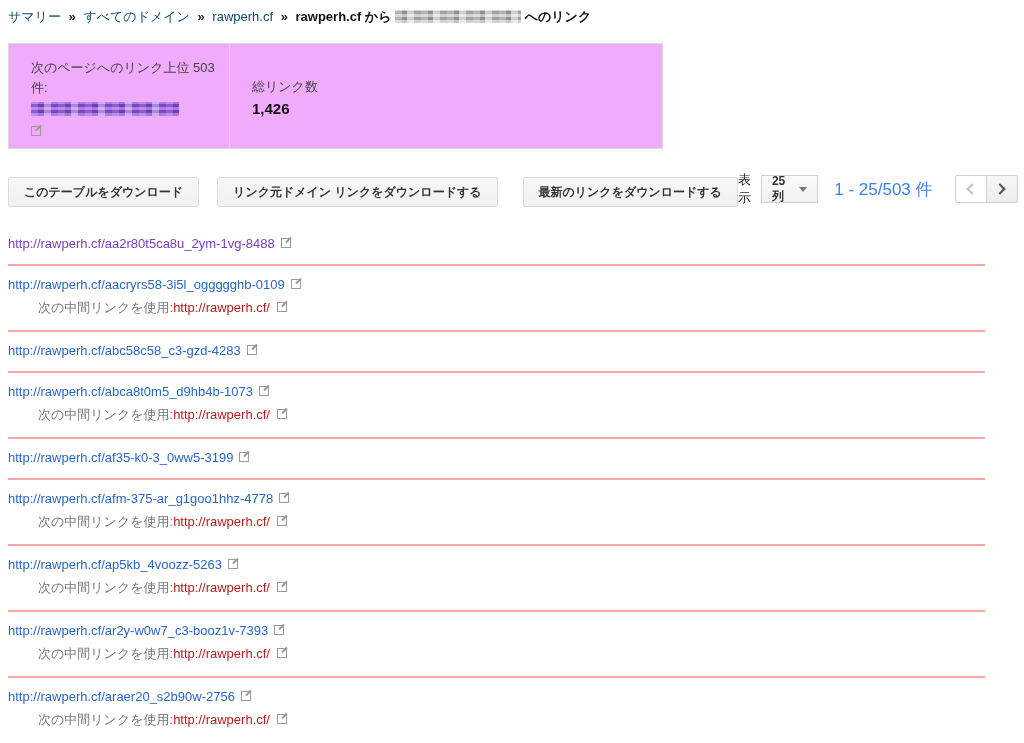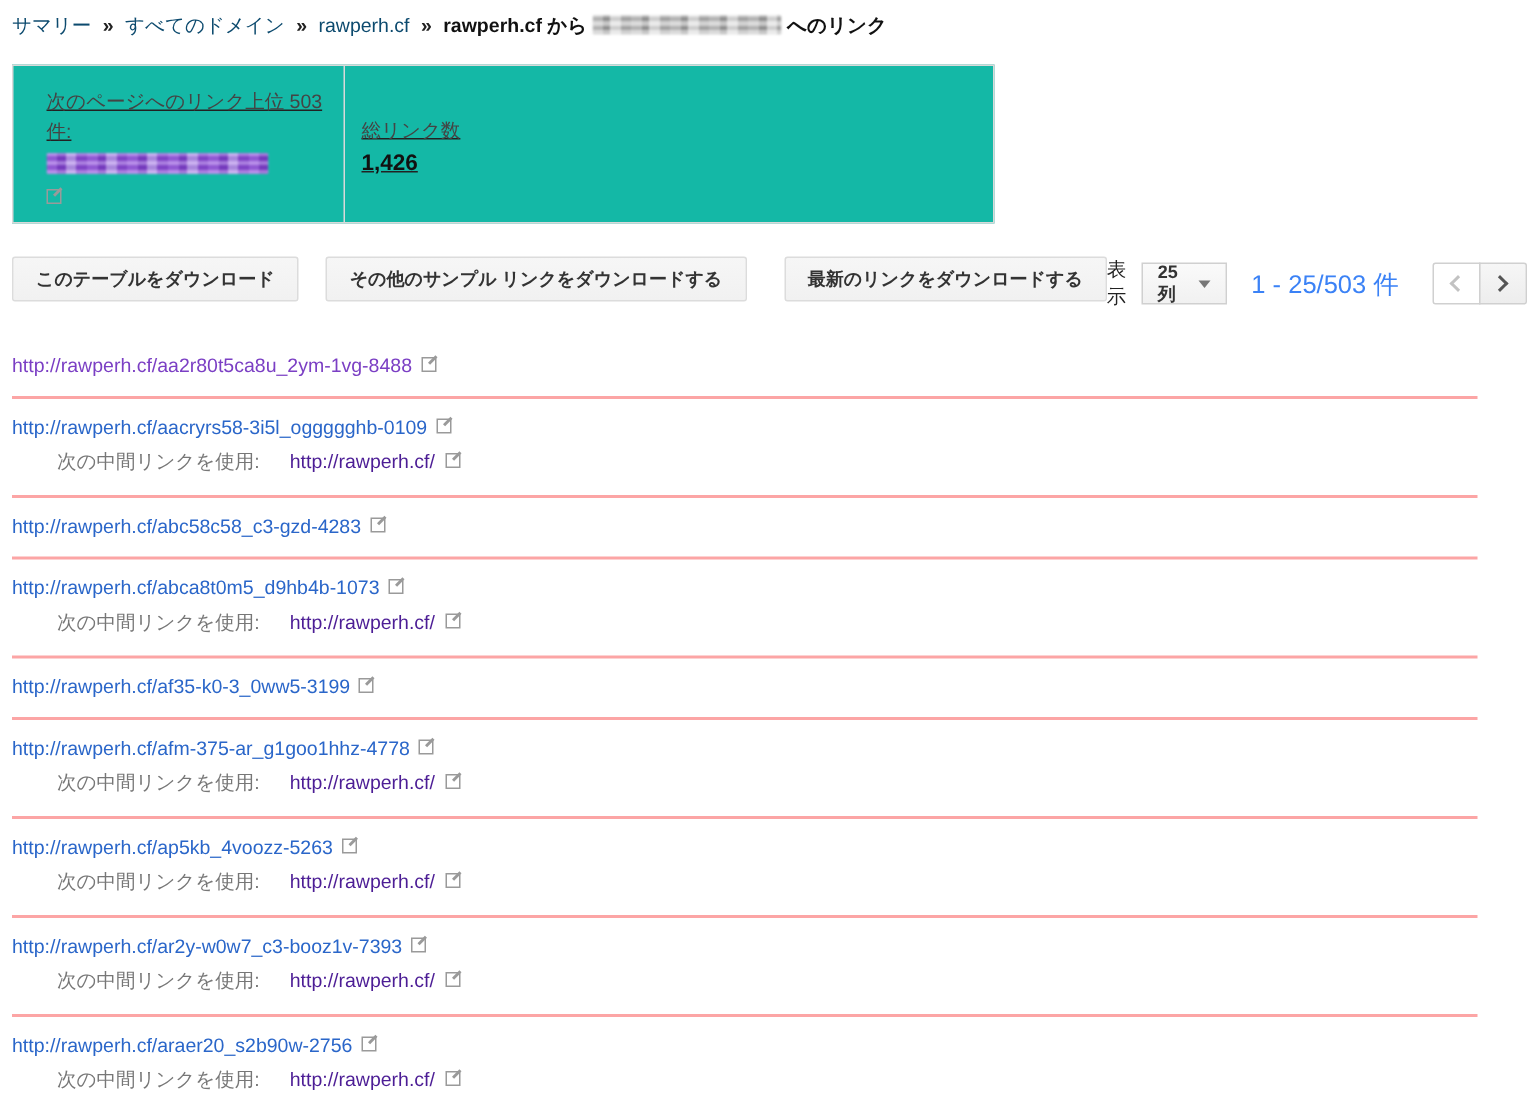--- a/index.html
+++ b/index.html
@@ -31,46 +31,46 @@
   .redact-purple {
     width: 148px; height: 14px; margin-top: 4px;
     background-image:
       repeating-linear-gradient(0deg, rgba(255,255,255,.30) 0 3px, rgba(0,0,0,.06) 3px 6px),
       repeating-linear-gradient(90deg, #9a5fe0 0 7px, #7c3ec9 7px 13px, #b490ea 13px 20px, #8748d2 20px 27px);
   }
 
   
   .summary-box {
     margin-top: 17px; width: 655px; height: 106px;
-    border: 1px solid #d9d9d9; display: flex; background: #14b8a6; text-decoration: underline;
+    border: 1px solid #d9d9d9; display: flex; background: #f0abfc;
   }
   .summary-col { padding: 16px 14px 14px 22px; }
   .summary-col + .summary-col { border-left: 1px solid #d9d9d9; }
   .col-a { width: 220px; padding-top: 14px; }
   .col-b { width: 220px; padding-left: 11px; display: flex; flex-direction: column; justify-content: center; }
-  .col-c { flex: 1; padding-left: 11px; display: flex; flex-direction: column; justify-content: center; }
+  .col-c { flex: 1; display: flex; flex-direction: column; justify-content: center; }
   .summary-label { color: #444; font-size: 13px; line-height: 20px; }
   .summary-value { font-weight: bold; font-size: 15px; color: #111; margin-top: 3px; }
   .col-a .summary-label { width: 198px; }
 
   
   .ext { display: inline-block; width: 11px; height: 11px; position: relative; }
   .ext::before {
     content: ""; position: absolute; left: 0; bottom: 0;
     width: 8px; height: 8px; border: 1px solid #9a9a9a;
   }
   .ext::after {
     content: ""; position: absolute; right: 0px; top: 2px;
     width: 7px; height: 2px; background: #9a9a9a; transform: rotate(-45deg);
   }
   .ext.in-link { margin-left: 6px; vertical-align: 0px; }
   .col-a .ext { display: block; margin-top: 8px; }
 
   
-  .toolbar { margin-top: 22px; display: flex; align-items: flex-start; width: 936px; }
+  .toolbar { margin-top: 22px; display: flex; align-items: flex-end; width: 936px; }
   .btn {
     height: 30px; padding: 0 15px; font-size: 12px; font-weight: bold; color: #333;
     background: linear-gradient(#f6f6f6, #f1f1f1);
     border: 1px solid #dcdcdc; border-radius: 2px; cursor: pointer;
     font-family: inherit; white-space: nowrap;
   }
   .btn + .btn { margin-left: 18px; }
   .btn-latest { margin-left: 25px !important; }
 
   .toolbar-right { margin-left: auto; display: flex; align-items: center; }
@@ -101,21 +101,21 @@
   .links-table { margin-top: 18px; width: 977px; }
   .links-header {
     font-size: 12px; font-weight: bold; color: #222;
     padding: 4px 0 10px 0; border-bottom: 1px solid #e0e0e0;
   }
   .link-row { border-bottom: 2px solid #fca5a5; padding: 11px 0 13px 0; }
   .link-row:last-child { border-bottom: none; }
   .row-link { color: #2a66c9; font-size: 13px; text-decoration: none; cursor: pointer; }
   .row-link.visited { color: #7b3fc4; }
   .intermediate { margin-top: 7px; padding-left: 30px; color: #777; font-size: 13px; }
-  .intermediate .inter-url { color: #4c1d95; margin-left: 20px; }
+  .intermediate .inter-url { color: #b91c1c; margin-left: 0; }
   .intermediate .ext { margin-left: 7px; vertical-align: 0px; }
 </style>
 </head>
 <body>
 
 <div class="page">
 
   <div class="breadcrumb">
     <a>サマリー</a>
     <span class="crumb-sep">»</span>
@@ -133,21 +133,21 @@
       <span class="ext"></span>
     </div>
     <div class="summary-col col-c">
       <div class="summary-label">総リンク数</div>
       <div class="summary-value">1,426</div>
     </div>
   </div>
 
   <div class="toolbar">
     <button class="btn">このテーブルをダウンロード</button>
-    <button class="btn">その他のサンプル リンクをダウンロードする</button>
+    <button class="btn">リンク元ドメイン リンクをダウンロードする</button>
     <button class="btn btn-latest">最新のリンクをダウンロードする</button>
 
     <div class="toolbar-right">
       <span class="show-label">表示</span>
       <div class="dropdown">
         <span class="dropdown-value">25 列</span>
         <span class="caret"></span>
       </div>
       <span class="range-label">1 - 25/503 件</span>
       <div class="pager">

